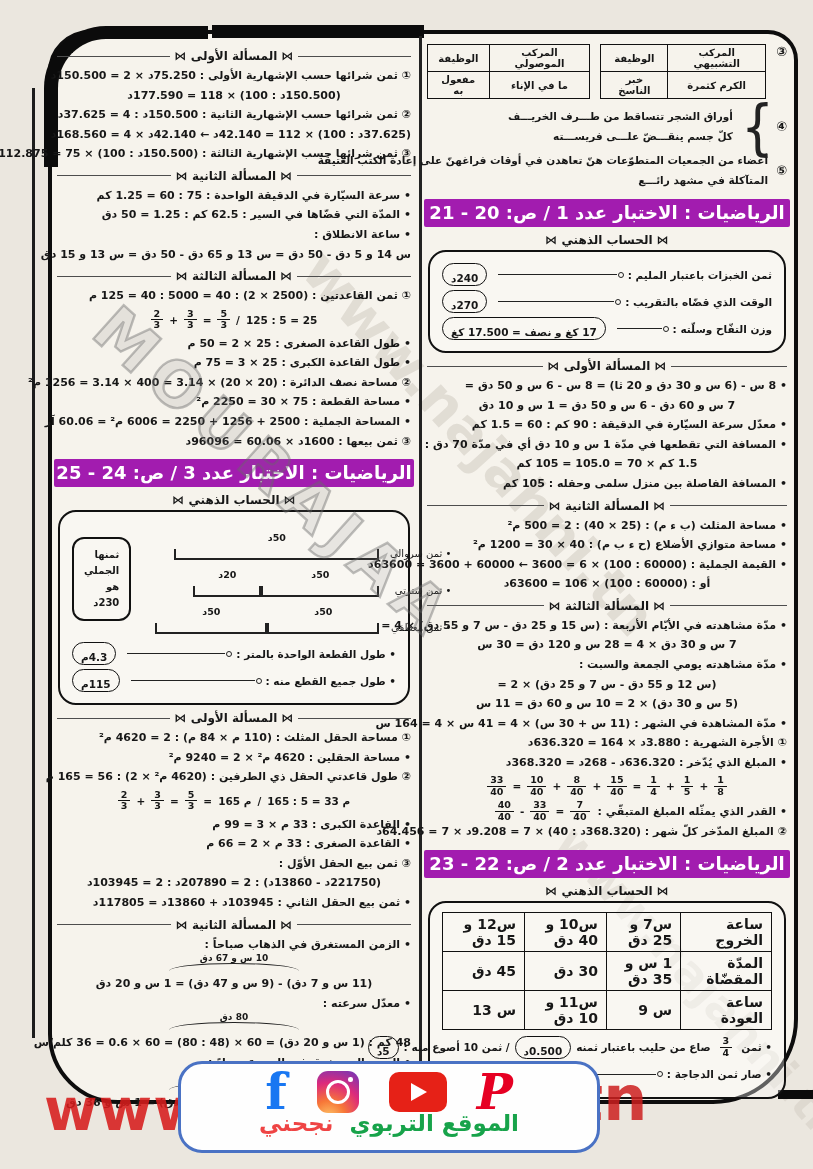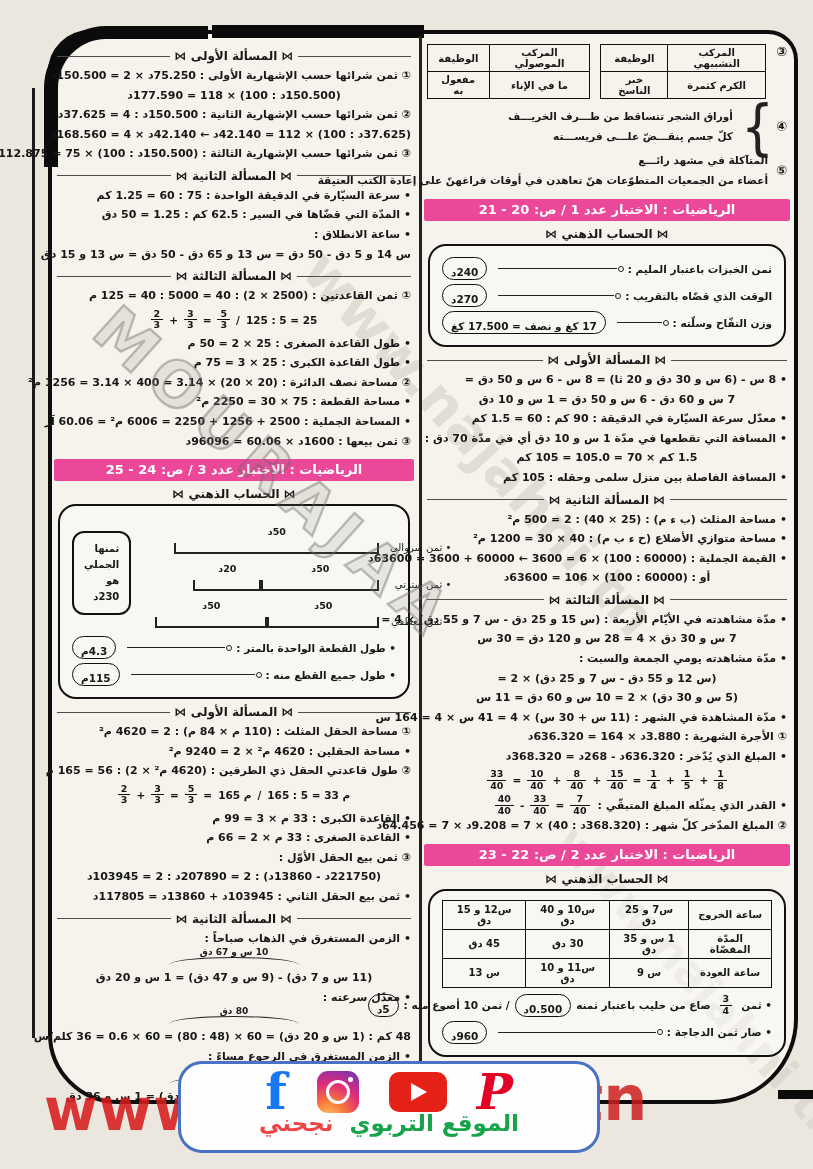--- a/index.html
+++ b/index.html
@@ -19,22 +19,22 @@
   .col{position:absolute;direction:rtl;z-index:4;text-align:right}
   .colL{left:57px;top:44px;width:354px}
   .colR{left:427px;top:42px;width:360px}
   
   .sec{display:flex;align-items:center;gap:5px;margin:5px 0 3px;font-weight:700;font-size:12px}
   .sec::before,.sec::after{content:"";flex:1;border-top:1.4px solid #4d4d4d;height:0}
   .sec-t::before{content:"⋈ "}
   .sec-t::after{content:" ⋈"}
   .mentalt{text-align:center;font-weight:700;font-size:12px;margin:4px 0 2px}
   
-  .banner{background:#ec4899;color:#fff;text-align:center;font-weight:700;
-          font-size:13px;padding:3px 0 4px;margin:8px -3px 6px;border-radius:2px;letter-spacing:.5px}
+  .banner{background:#a21caf;color:#fff;text-align:center;font-weight:700;
+          font-size:18px;padding:3px 0 4px;margin:8px -3px 6px;border-radius:2px;letter-spacing:.5px}
   
   .ln{font-size:11px;font-weight:600;line-height:1.78;white-space:nowrap}
   .lr{text-align:right}
   .lc{text-align:center}
   .force-r .ln{text-align:right}
   
   .note{display:flex;flex-direction:column;align-items:center;height:20px;line-height:1}
   .note .nt{font-size:9px;font-weight:700}
   .note .arc{width:130px;height:7px;border-top:1.8px solid #222;border-radius:50%/100% 100% 0 0}
   
@@ -57,21 +57,21 @@
   .cnum{font-size:13px;font-weight:700;line-height:1.2}
   table.gt{border-collapse:collapse}
   table.gt td{border:1.7px solid #111;padding:2px 7px;font-size:10px;font-weight:700;text-align:center}
   .g4row,.g5row{display:flex;direction:rtl;align-items:center;gap:2px;margin:2px 0}
   .brace{font-size:52px;font-weight:400;line-height:.85;color:#222;transform:scaleY(1.15)}
   .brace::before{content:"}"}
   .g4lines,.g5lines{flex:1;padding:0 6px}
   .g4lines .ln,.g5lines .ln{font-size:10.5px;line-height:1.9}
   
   table.mt2{border-collapse:collapse;margin:2px auto 6px;direction:rtl}
-  table.mt2 td{border:1.7px solid #111;padding:3px 8px;font-size:10px;font-weight:700;text-align:center}
+  table.mt2 td{border:1.7px solid #111;padding:3px 8px;font-size:14px;font-weight:700;}
   .m2line{display:flex;direction:rtl;align-items:center;gap:5px;font-size:10.5px;font-weight:700;margin:4px 0;white-space:nowrap}
   
   .dia{display:flex;align-items:center;gap:8px;direction:ltr;margin:4px 0 8px}
   .dbox{border:2.2px solid #111;border-radius:12px;padding:8px 10px;font-size:10px;
         font-weight:700;text-align:right;line-height:1.6}
   .dvline{width:2.5px;background:#222;align-self:stretch;margin:6px 4px}
   .drows{flex:1}
   .drow{display:flex;direction:rtl;align-items:flex-end;gap:6px;height:37px}
   .dlab{width:66px;font-size:10px;font-weight:400;padding-bottom:1px}
   .segs{display:flex;direction:rtl;flex:1;align-items:flex-end}
@@ -334,22 +334,22 @@
     <span class="brace"></span>
     <div class="g4lines force-r">
         <div class="ln lc">أوراق الشجر تتساقط من طـــرف الخريـــف</div>
         <div class="ln lc">كلّ جسم ينقـــضّ علـــى فريســـته</div>
       </div>
   </div>
 
   <div class="g5row">
     <span class="cnum">⑤</span>
     <div class="g5lines force-r">
+        <div class="ln lc">أعضاء من الجمعيات المتطوّعات هنّ تعاهدن في أوقات فراغهنّ على إعادة الكتب العتيقة</div>
         <div class="ln lc">المتآكلة في مشهد رائـــع</div>
-        <div class="ln lc">أعضاء من الجمعيات المتطوّعات هنّ تعاهدن في أوقات فراغهنّ على إعادة الكتب العتيقة</div>
       </div>
   </div>
 
   <div class="banner">الرياضيات : الاختبار عدد 1 / ص: 20 - 21</div>
   <div class="mentalt"><span class="sec-t">الحساب الذهني</span></div>
 
   <div class="mbox">
     <div class="mrow">
       <span>ثمن الخبزات باعتبار المليم :</span>
       <span class="dash"></span>

